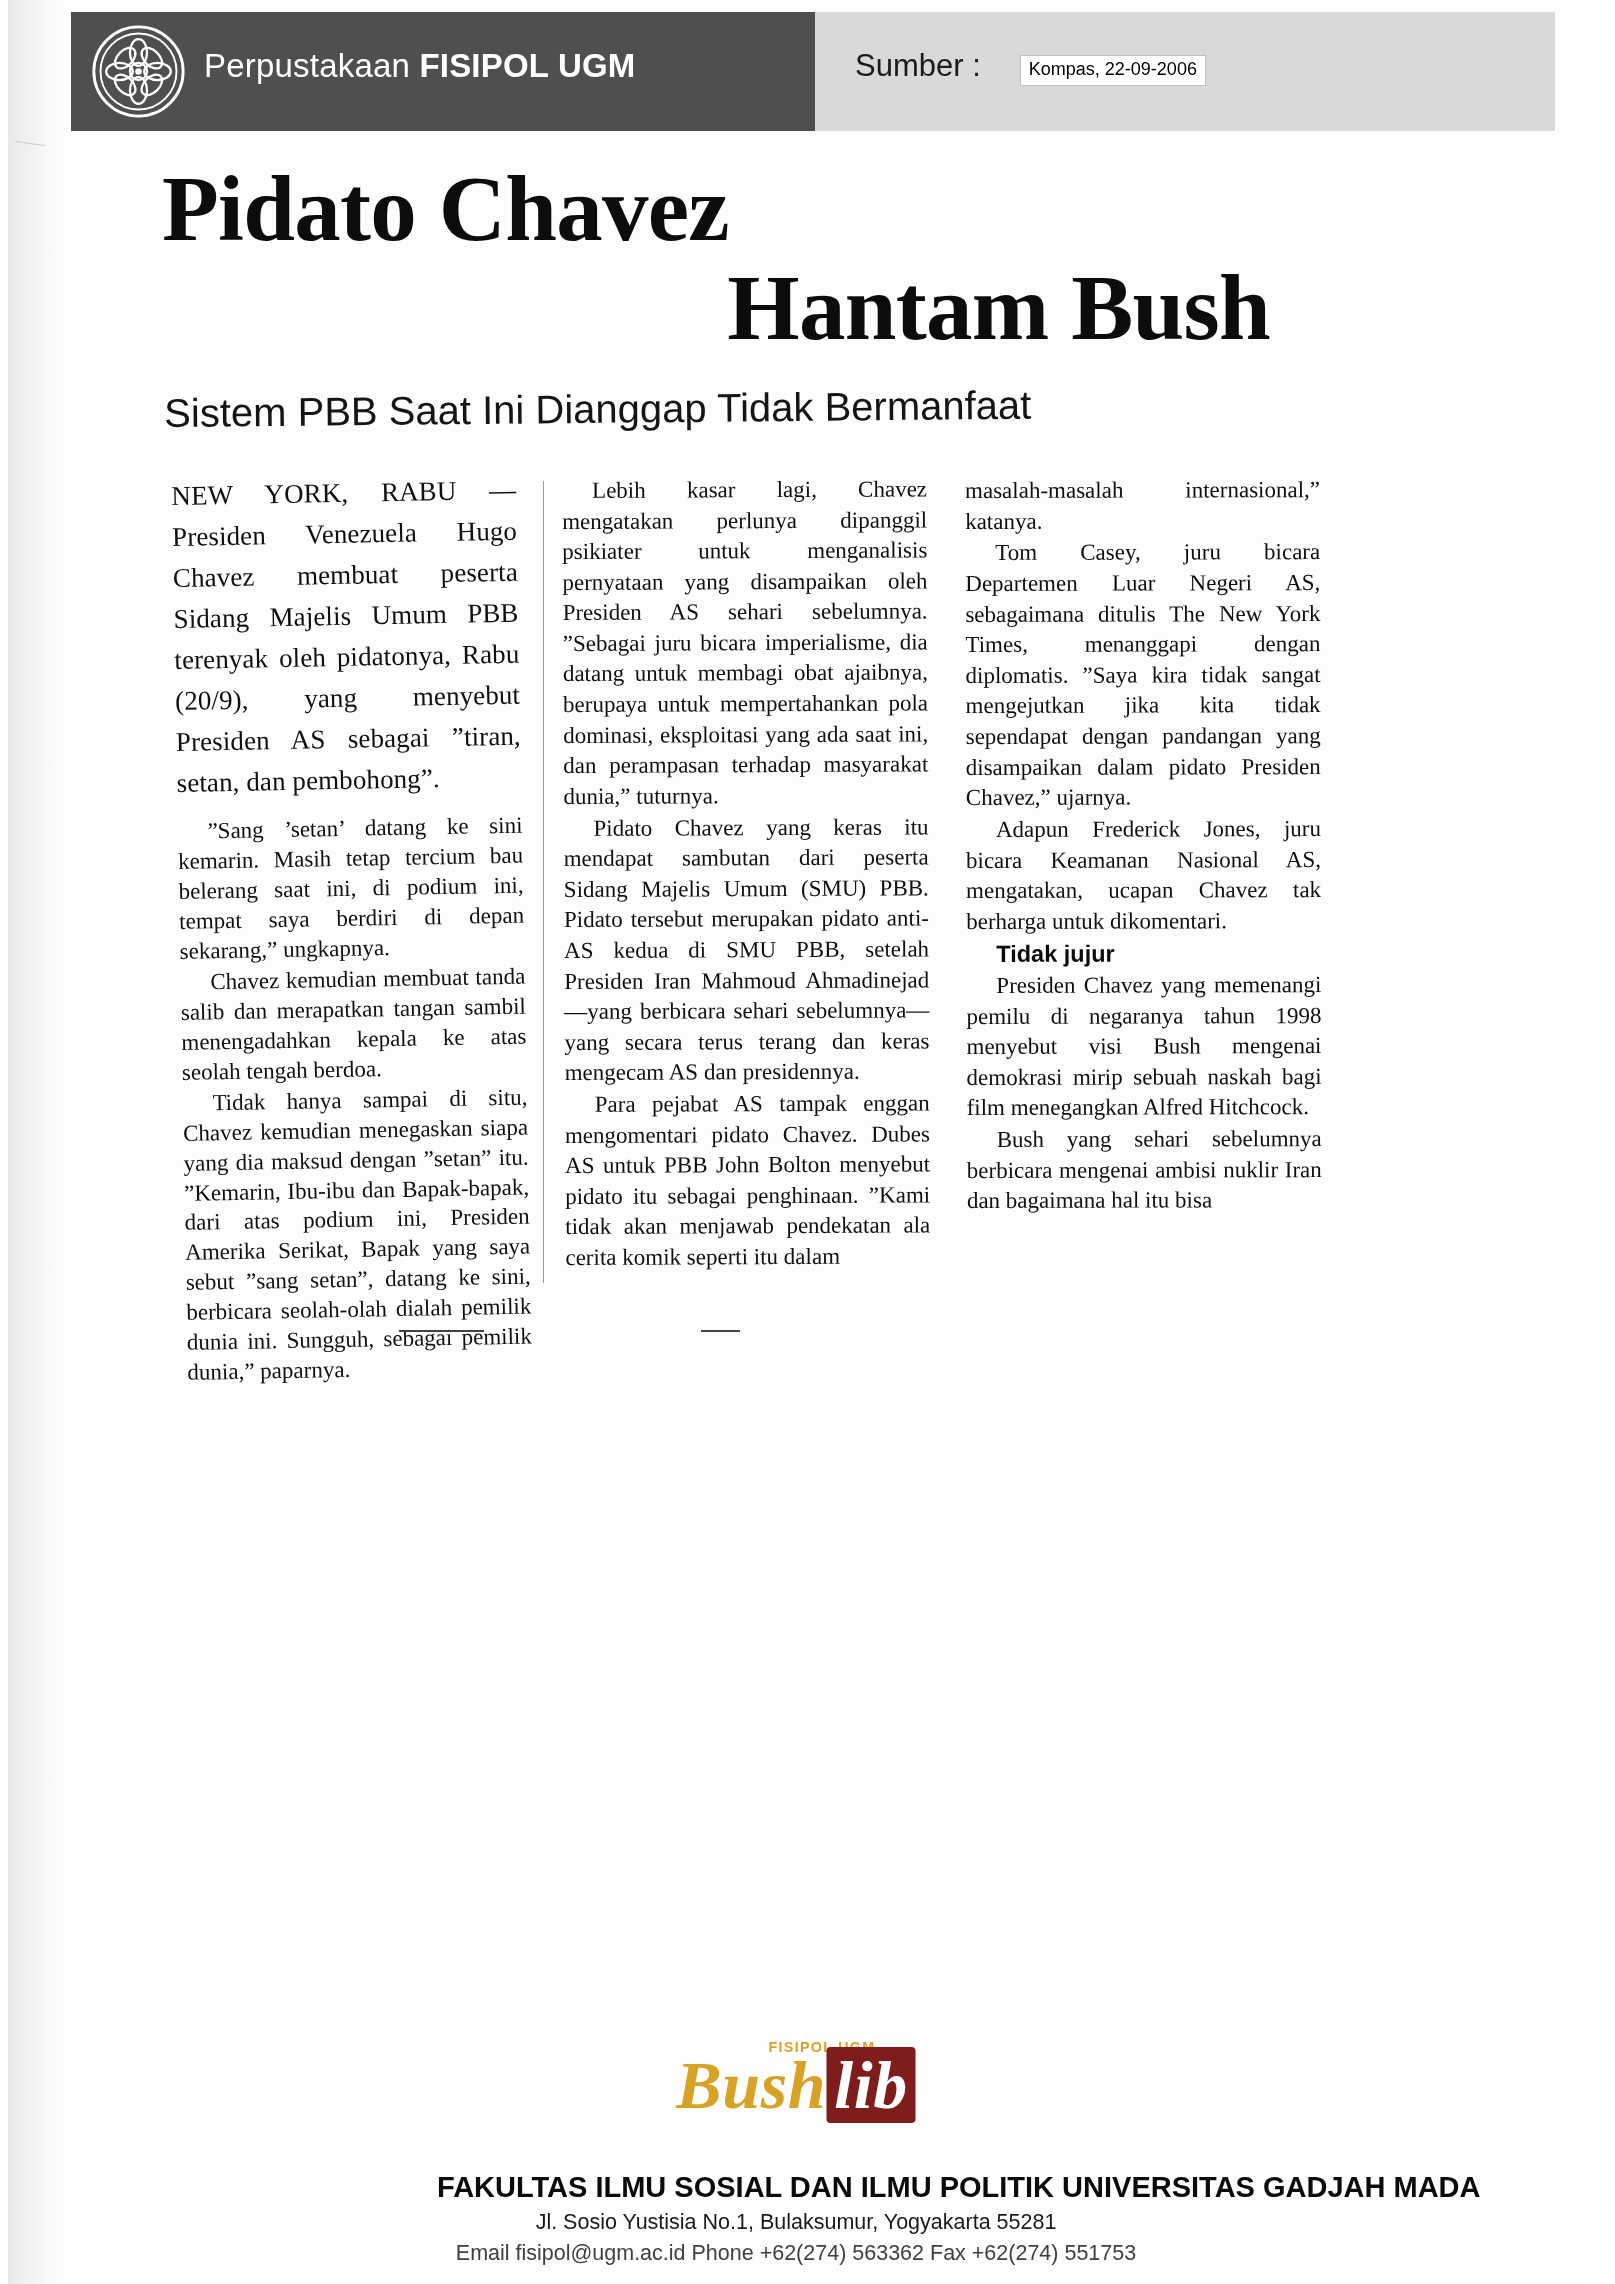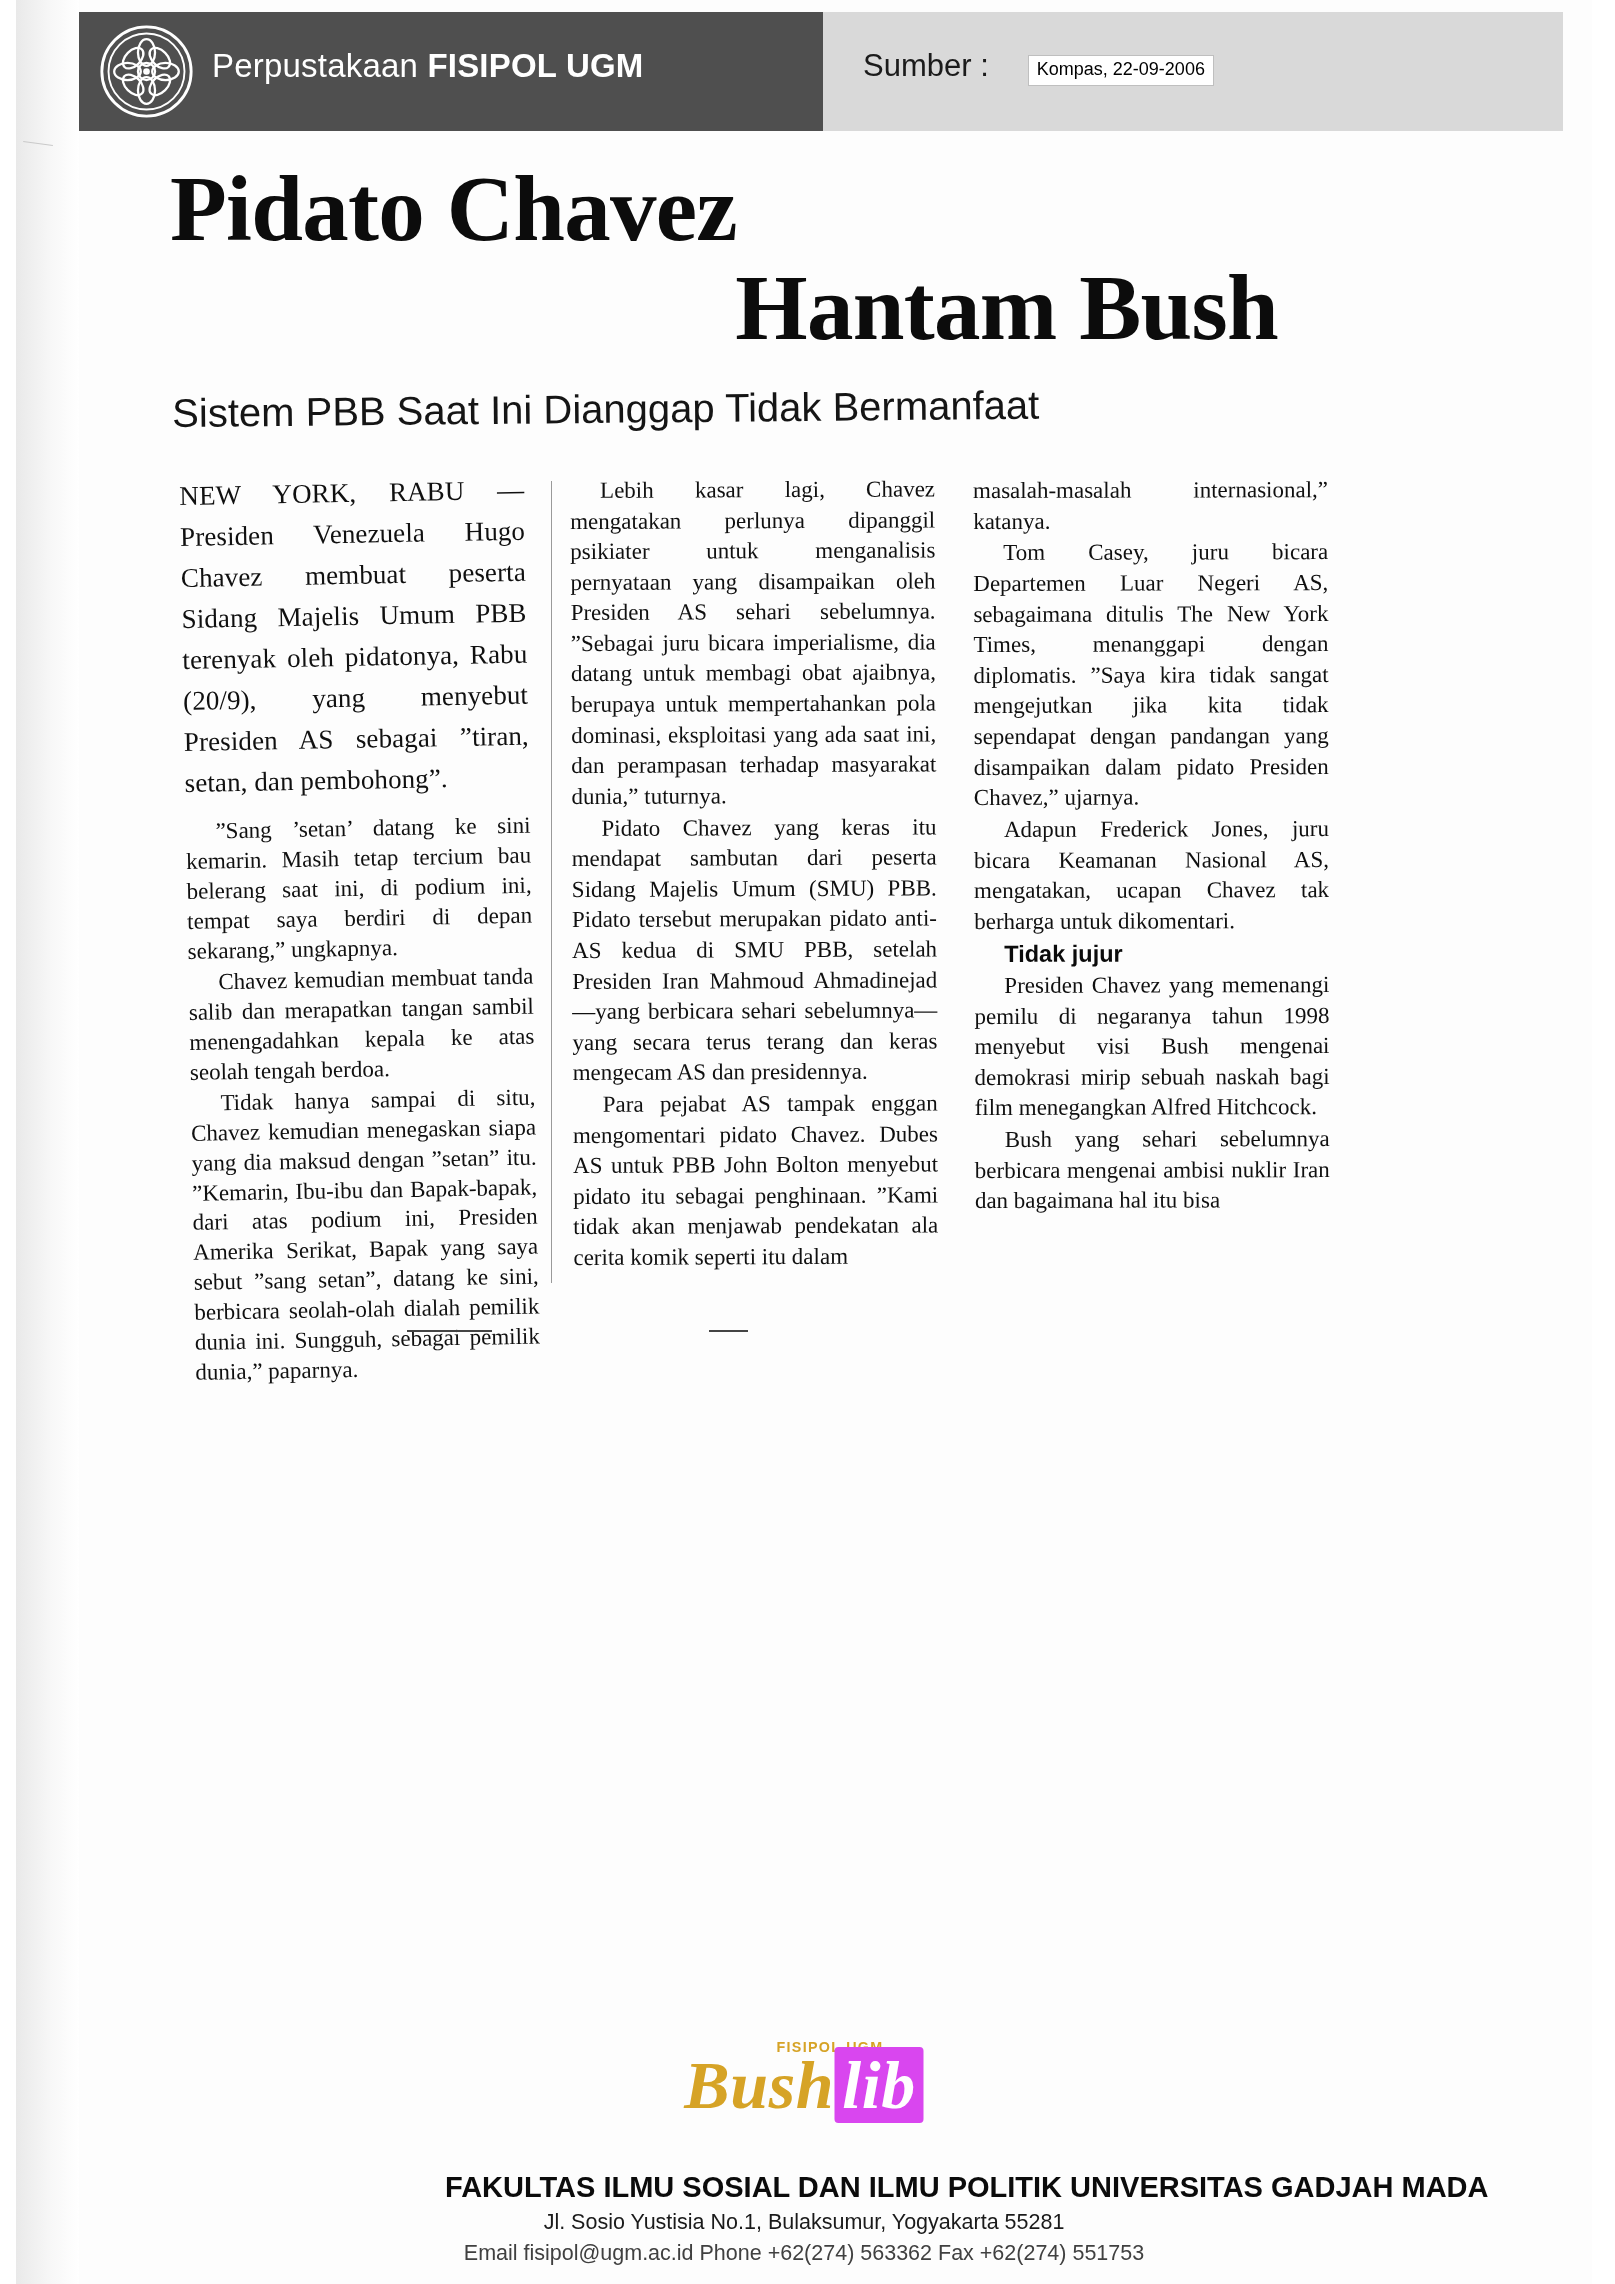--- a/index.html
+++ b/index.html
@@ -12,21 +12,21 @@
     height: 2284px;
     font-family: "Liberation Serif", serif;
     color: #111;
     position: relative;
     overflow: hidden;
   }
 
   
   .page {
     position: absolute;
-    left: 16px; top: 0;
+    left: 8px; top: 0;
     width: 1576px;
     height: 2284px;
     background: #fdfdfd;
   }
 
   
   .scan-edge {
     position: absolute;
     left: 0; top: 0;
     width: 63px; height: 2284px;
@@ -202,21 +202,21 @@
   .digilib-main {
     font-family: "Liberation Serif", serif;
     font-size: 68px;
     font-weight: 700;
     letter-spacing: 0.7px;
     line-height: 1;
   }
   .dg-digi { color: #d6a326; font-style: italic; }
   .dg-lib {
     color: #ffffff;
-    background: #d946ef;
+    background: #7f1d1d;
     font-style: italic;
     padding: 0 7.8px;
     border-radius: 3.9px;
   }
   .digilib-top {
     font-family: "Liberation Sans", sans-serif;
     font-size: 14.3px;
     font-weight: 700;
     color: #d6a326;
     letter-spacing: 1.3px;

